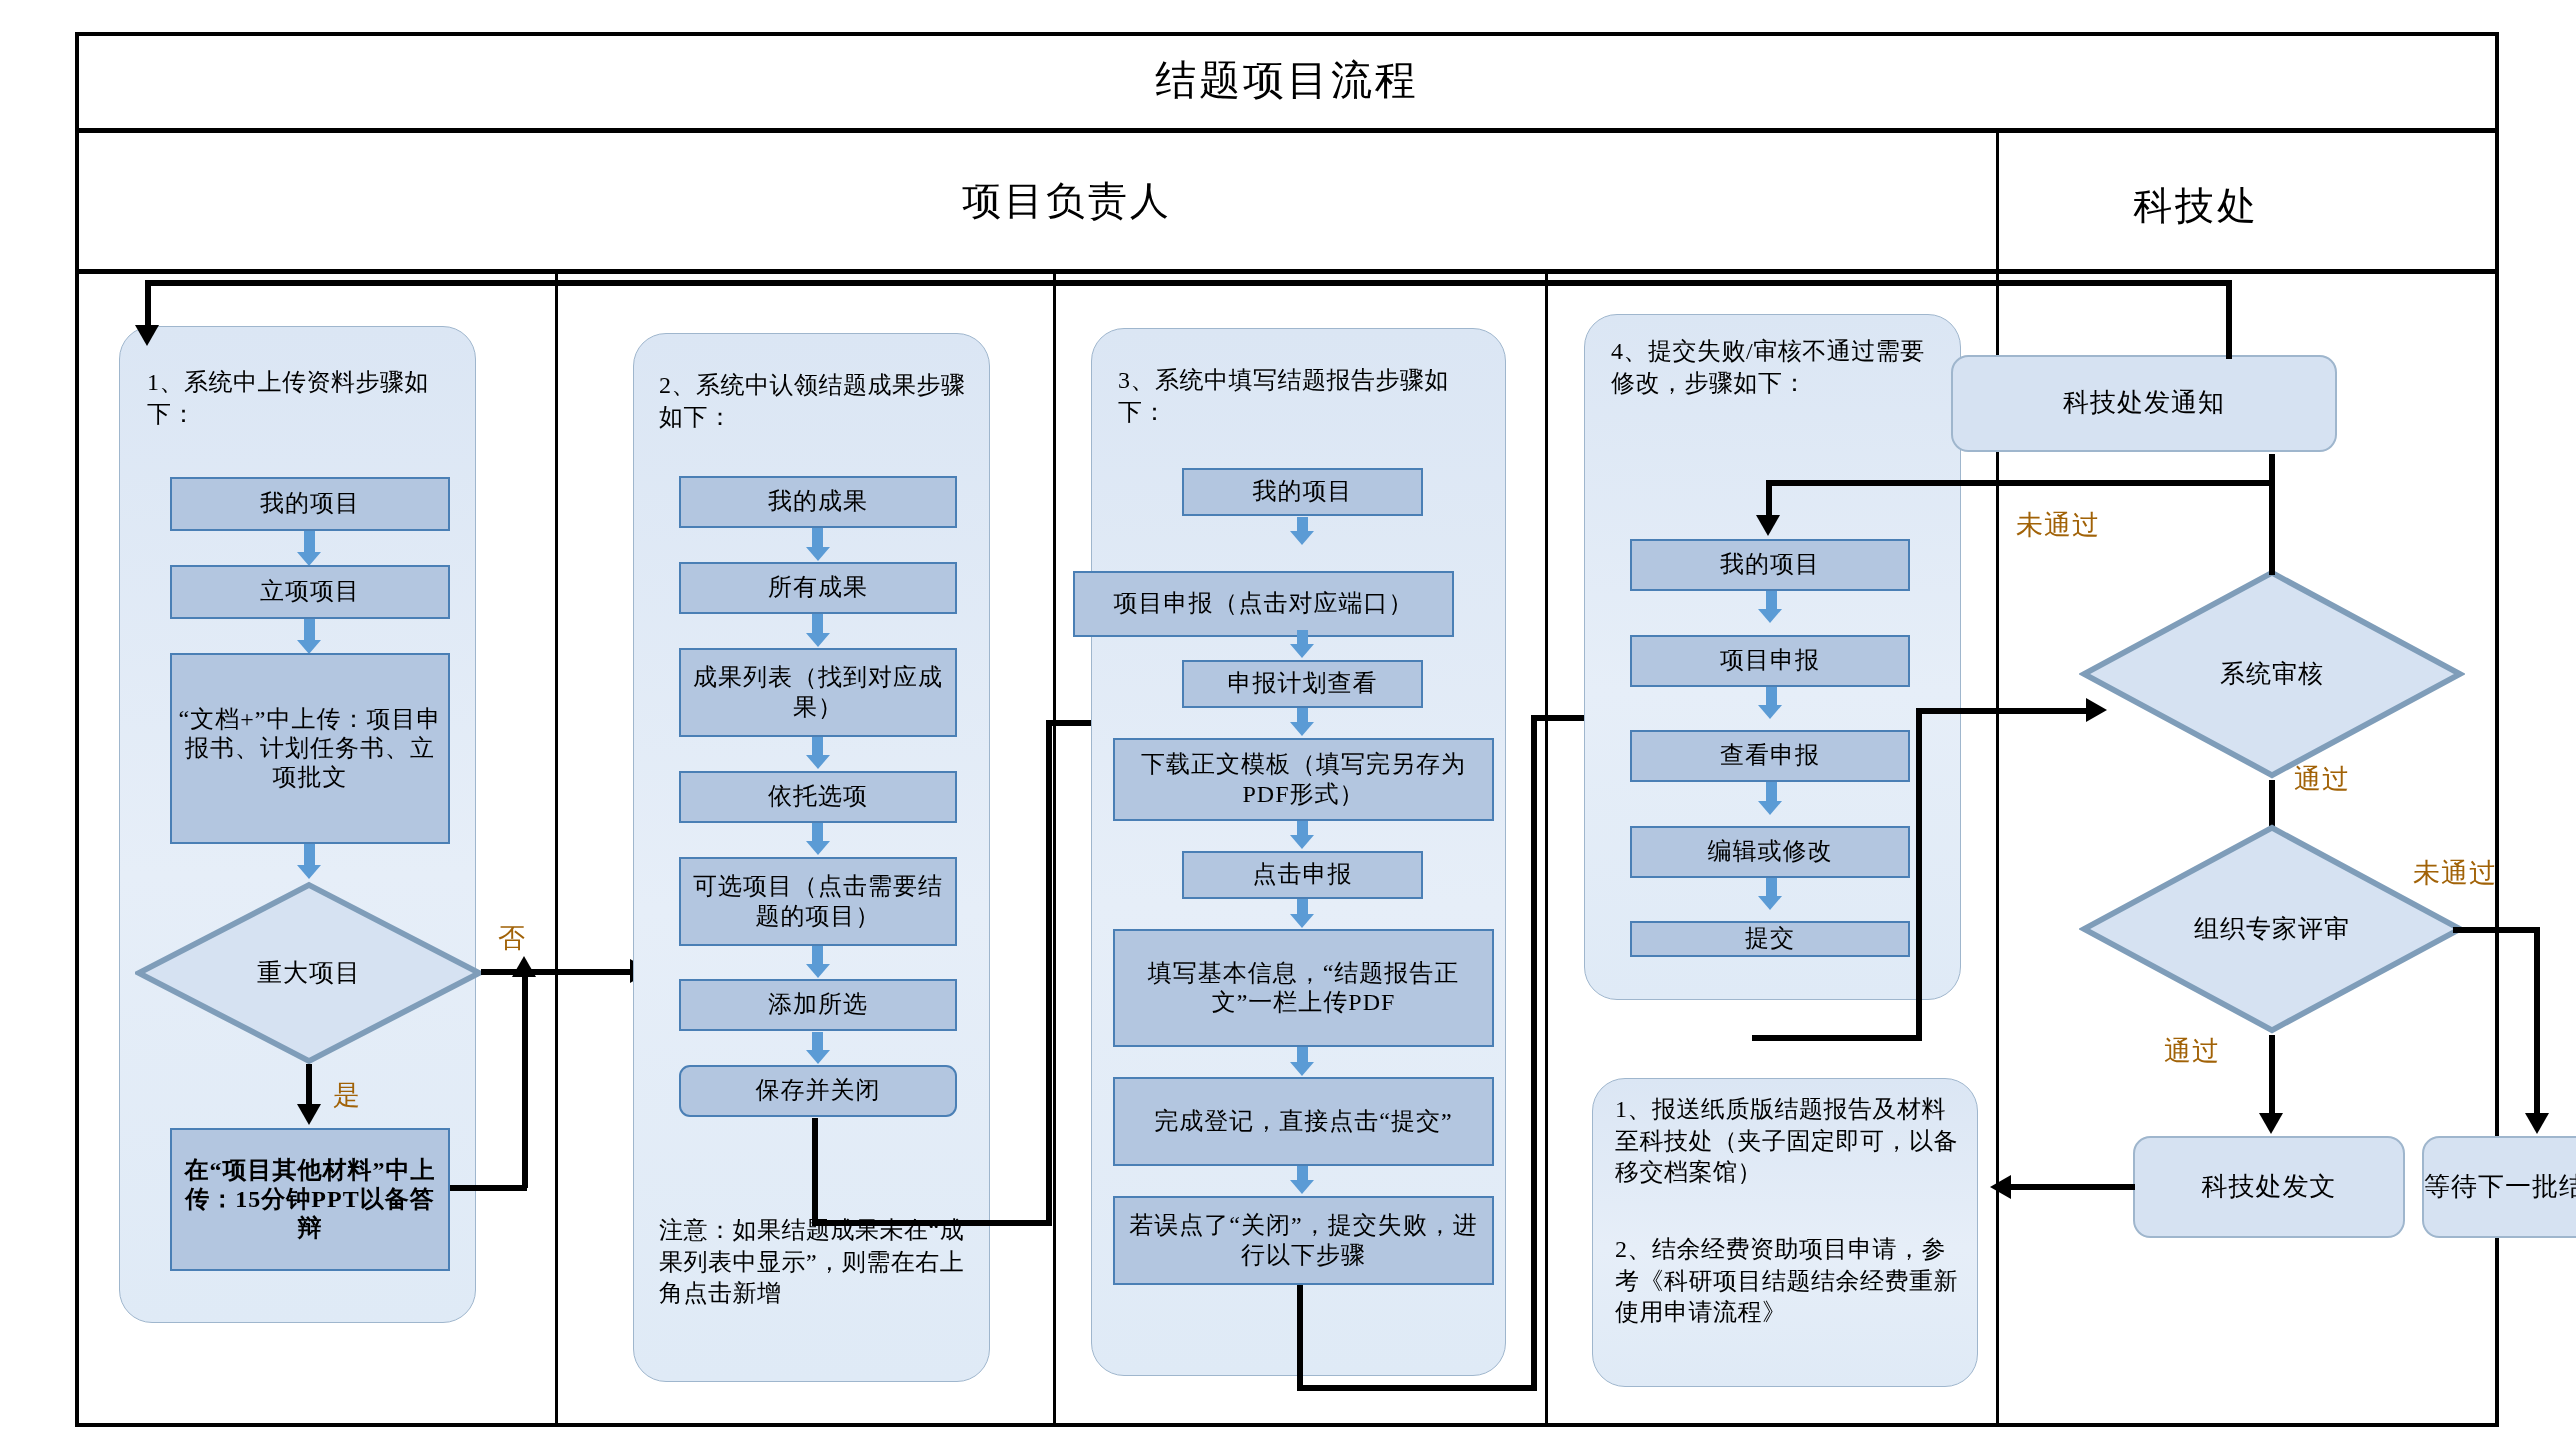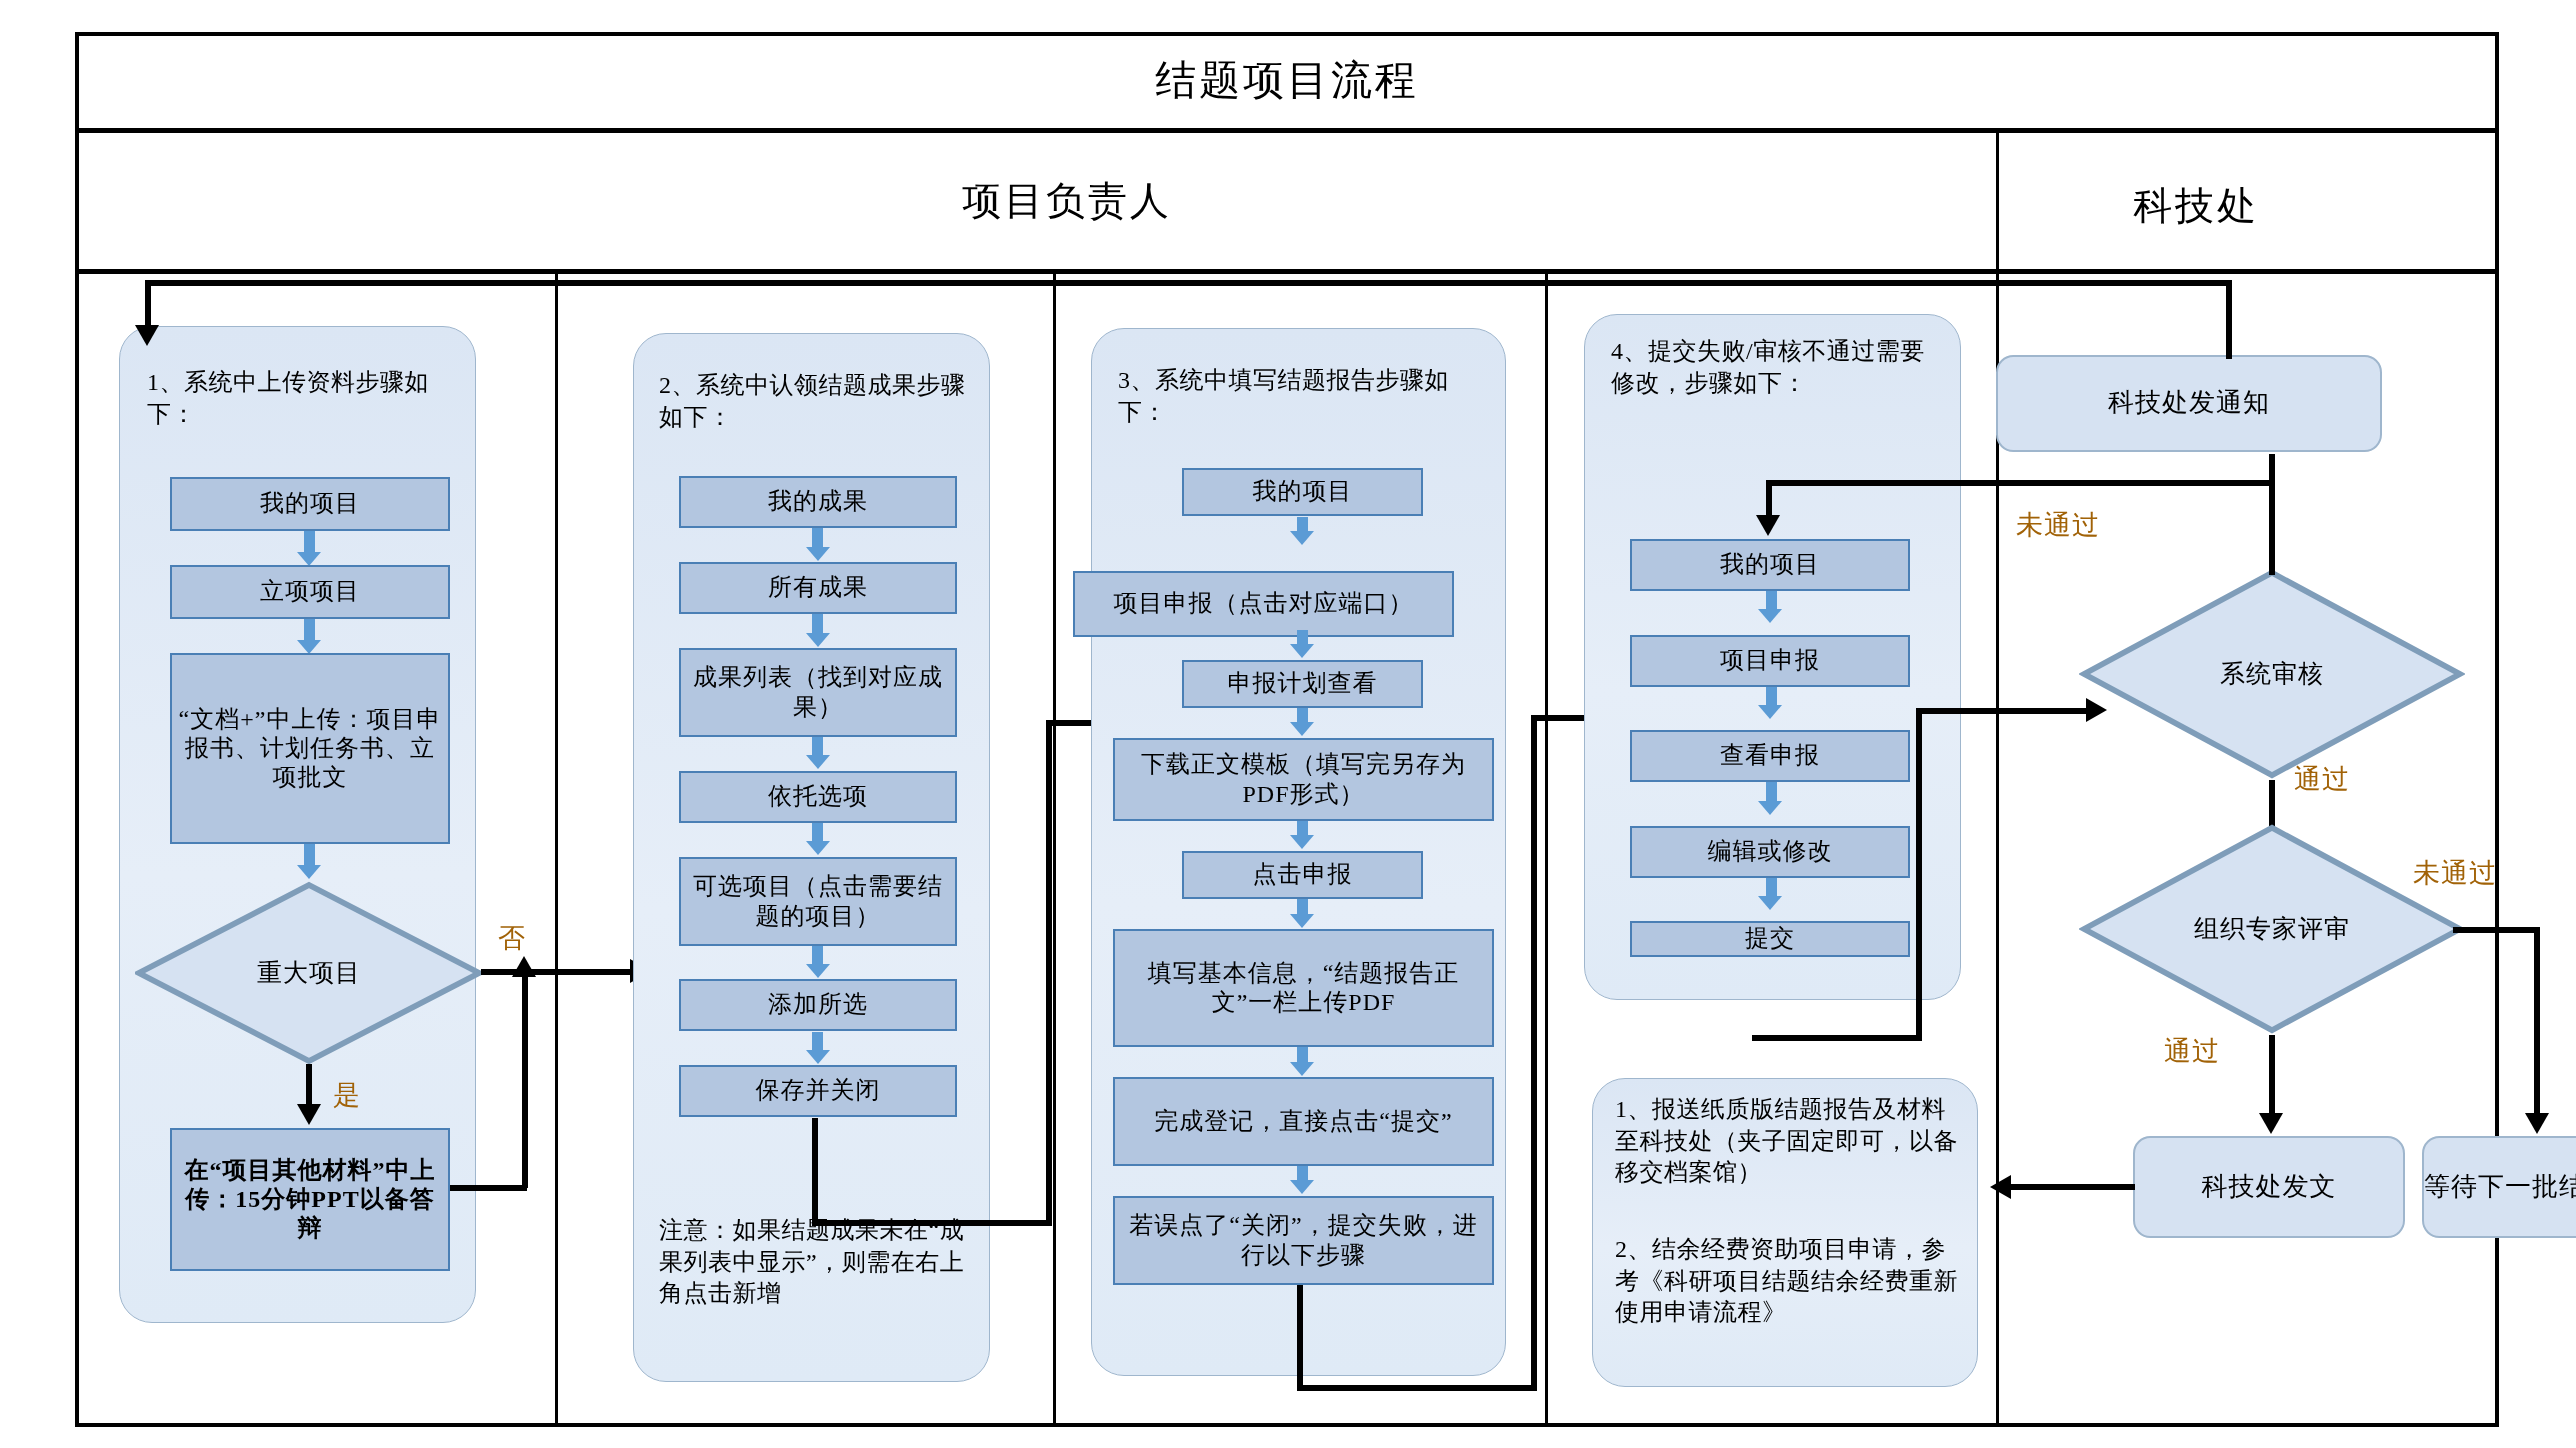--- a/index.html
+++ b/index.html
@@ -131,21 +131,21 @@
   <div class="sHead" style="left:806px;top:841px;"></div>
 
   <div class="box" style="left:679px;top:857px;width:278px;height:89px;">可选项目（点击需要结题的项目）</div>
   <div class="sStem" style="left:812px;top:946px;height:21px;"></div>
   <div class="sHead" style="left:806px;top:964px;"></div>
 
   <div class="box" style="left:679px;top:979px;width:278px;height:52px;">添加所选</div>
   <div class="sStem" style="left:812px;top:1032px;height:21px;"></div>
   <div class="sHead" style="left:806px;top:1050px;"></div>
 
-  <div class="box" style="left:679px;top:1065px;width:278px;height:52px;">保存并关闭</div>
+  <div class="box" style="left:679px;top:1065px;width:278px;height:52px;border-radius:11px;">保存并关闭</div>
 
   <div class="note" style="left:659px;top:1215px;width:319px;">注意：如果结题成果未在“成果列表中显示”，则需在右上角点击新增</div>
 
   <div class="bv" style="left:812px;top:1118px;height:108px;"></div>
   <div class="bh" style="left:812px;top:1220px;width:240px;"></div>
   <div class="bv" style="left:1046px;top:720px;height:506px;"></div>
   <div class="bh" style="left:1046px;top:720px;width:85px;"></div>
   <div class="ahR" style="left:1123px;top:710px;"></div>
 
   <div class="panel" style="left:1091px;top:328px;width:415px;height:1048px;"></div>
@@ -214,21 +214,21 @@
 
   <div class="bv" style="left:1916px;top:708px;height:333px;"></div>
   <div class="bh" style="left:1752px;top:1035px;width:170px;"></div>
   <div class="bh" style="left:1916px;top:708px;width:178px;"></div>
   <div class="ahR" style="left:2086px;top:698px;"></div>
 
   <div class="panel" style="left:1592px;top:1078px;width:386px;height:309px;"></div>
   <div class="note" style="left:1615px;top:1094px;width:350px;">1、报送纸质版结题报告及材料至科技处（夹子固定即可，以备移交档案馆）</div>
   <div class="note" style="left:1615px;top:1234px;width:350px;">2、结余经费资助项目申请，参考《科研项目结题结余经费重新使用申请流程》</div>
 
-  <div class="round" style="left:1996px;top:355px;width:386px;height:97px;">科技处发通知</div>
+  <div class="round" style="left:1951px;top:355px;width:386px;height:97px;">科技处发通知</div>
 
   <div class="bv" style="left:2226px;top:280px;height:79px;"></div>
   <div class="bh" style="left:145px;top:280px;width:2087px;"></div>
   <div class="bv" style="left:145px;top:280px;height:50px;"></div>
   <div class="ahD" style="left:135px;top:325px;"></div>
 
   <div class="dia" style="left:2079px;top:568px;">
     <svg width="386" height="212" viewBox="0 0 400 220">
       <polygon points="200,5 395,110 200,215 5,110" fill="#d6e2f2" stroke="#7f9db9" stroke-width="6"></polygon>
     </svg>

